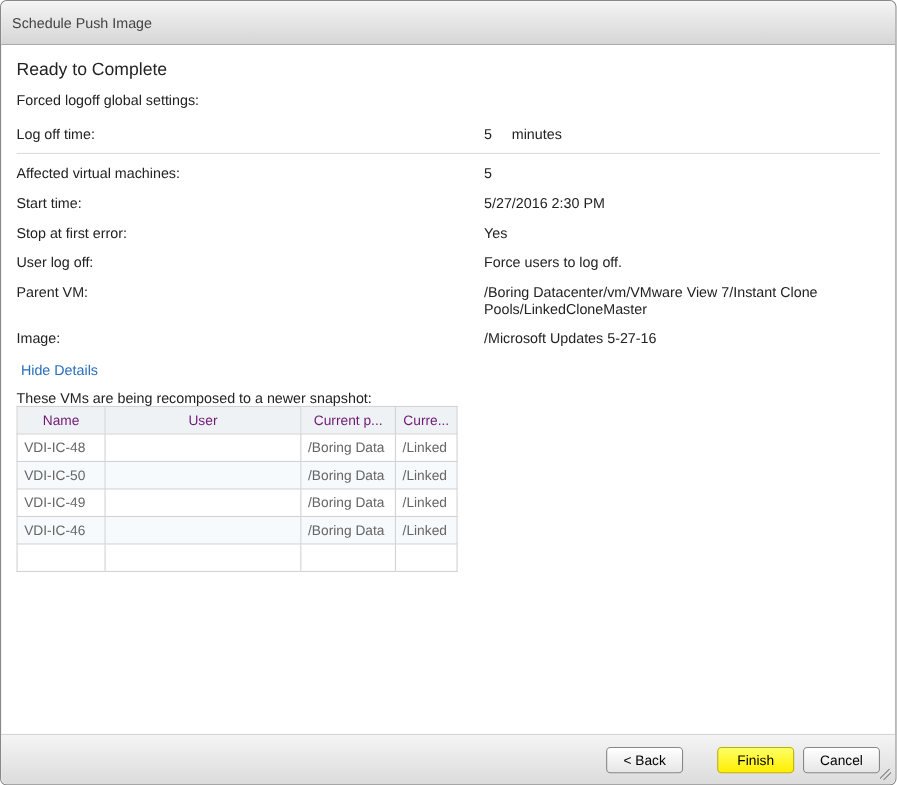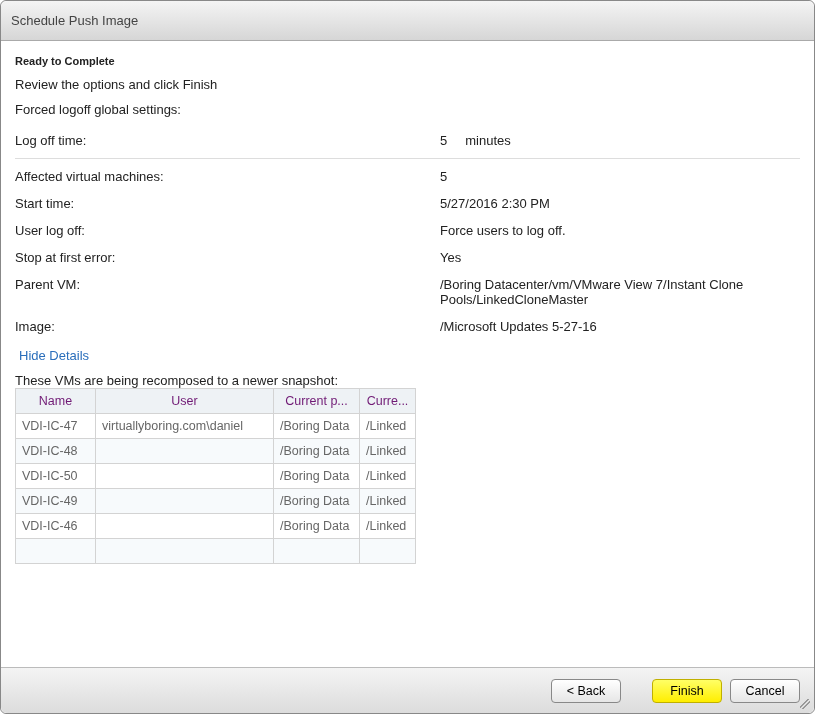--- a/index.html
+++ b/index.html
@@ -26,23 +26,23 @@
     align-items: center;
     color: #444;
     font-size: 13px;
   }
   .content {
     padding: 14px 14px 0 14px;
     height: calc(100% - 26px - 46px);
     overflow: auto;
   }
   .heading {
-    font-weight: bold;
+    font-weight: normal;
     margin-bottom: 10px;
-    font-size: 11px;
+    font-size: 16px;
   }
   .subheading { margin-bottom: 10px; }
   .section-label { margin-bottom: 10px; }
   .row {
     display: flex;
     padding: 6px 0;
   }
   .row.divider { border-bottom: 1px solid #ddd; padding-bottom: 10px; margin-bottom: 4px;}
   .label { flex: 0 0 425px; }
   .value { flex: 1; }
@@ -120,21 +120,20 @@
 </style>
 </head>
 <body>
 
 <div class="titlebar">
   <span>Schedule Push Image</span>
 </div>
 
 <div class="content">
   <div class="heading">Ready to Complete</div>
-  <div class="subheading">Review the options and click Finish</div>
   <div class="section-label">Forced logoff global settings:</div>
 
 
   <div class="row divider">
     <div class="label">Log off time:</div>
     <div class="value value-split">
       <span>5</span>
       <span>minutes</span>
     </div>
   </div>
@@ -143,27 +142,27 @@
     <div class="label">Affected virtual machines:</div>
     <div class="value">5</div>
   </div>
 
   <div class="row">
     <div class="label">Start time:</div>
     <div class="value">5/27/2016 2:30 PM</div>
   </div>
 
   <div class="row">
+    <div class="label">Stop at first error:</div>
+    <div class="value">Yes</div>
+  </div>
+
+  <div class="row">
     <div class="label">User log off:</div>
     <div class="value">Force users to log off.</div>
-  </div>
-
-  <div class="row">
-    <div class="label">Stop at first error:</div>
-    <div class="value">Yes</div>
   </div>
 
   <div class="row">
     <div class="label">Parent VM:</div>
     <div class="value">/Boring Datacenter/vm/VMware View 7/Instant Clone Pools/LinkedCloneMaster</div>
   </div>
 
   <div class="row">
     <div class="label">Image:</div>
     <div class="value">/Microsoft Updates 5-27-16</div>
@@ -183,26 +182,20 @@
     <thead>
       <tr>
         <th>Name</th>
         <th>User</th>
         <th>Current p...</th>
         <th>Curre...</th>
       </tr>
     </thead>
     <tbody id="vm-tbody">
         <tr>
-          <td>VDI-IC-47</td>
-          <td>virtuallyboring.com\daniel</td>
-          <td>/Boring Data</td>
-          <td>/Linked</td>
-        </tr>
-        <tr>
           <td>VDI-IC-48</td>
           <td></td>
           <td>/Boring Data</td>
           <td>/Linked</td>
         </tr>
         <tr>
           <td>VDI-IC-50</td>
           <td></td>
           <td>/Boring Data</td>
           <td>/Linked</td>

